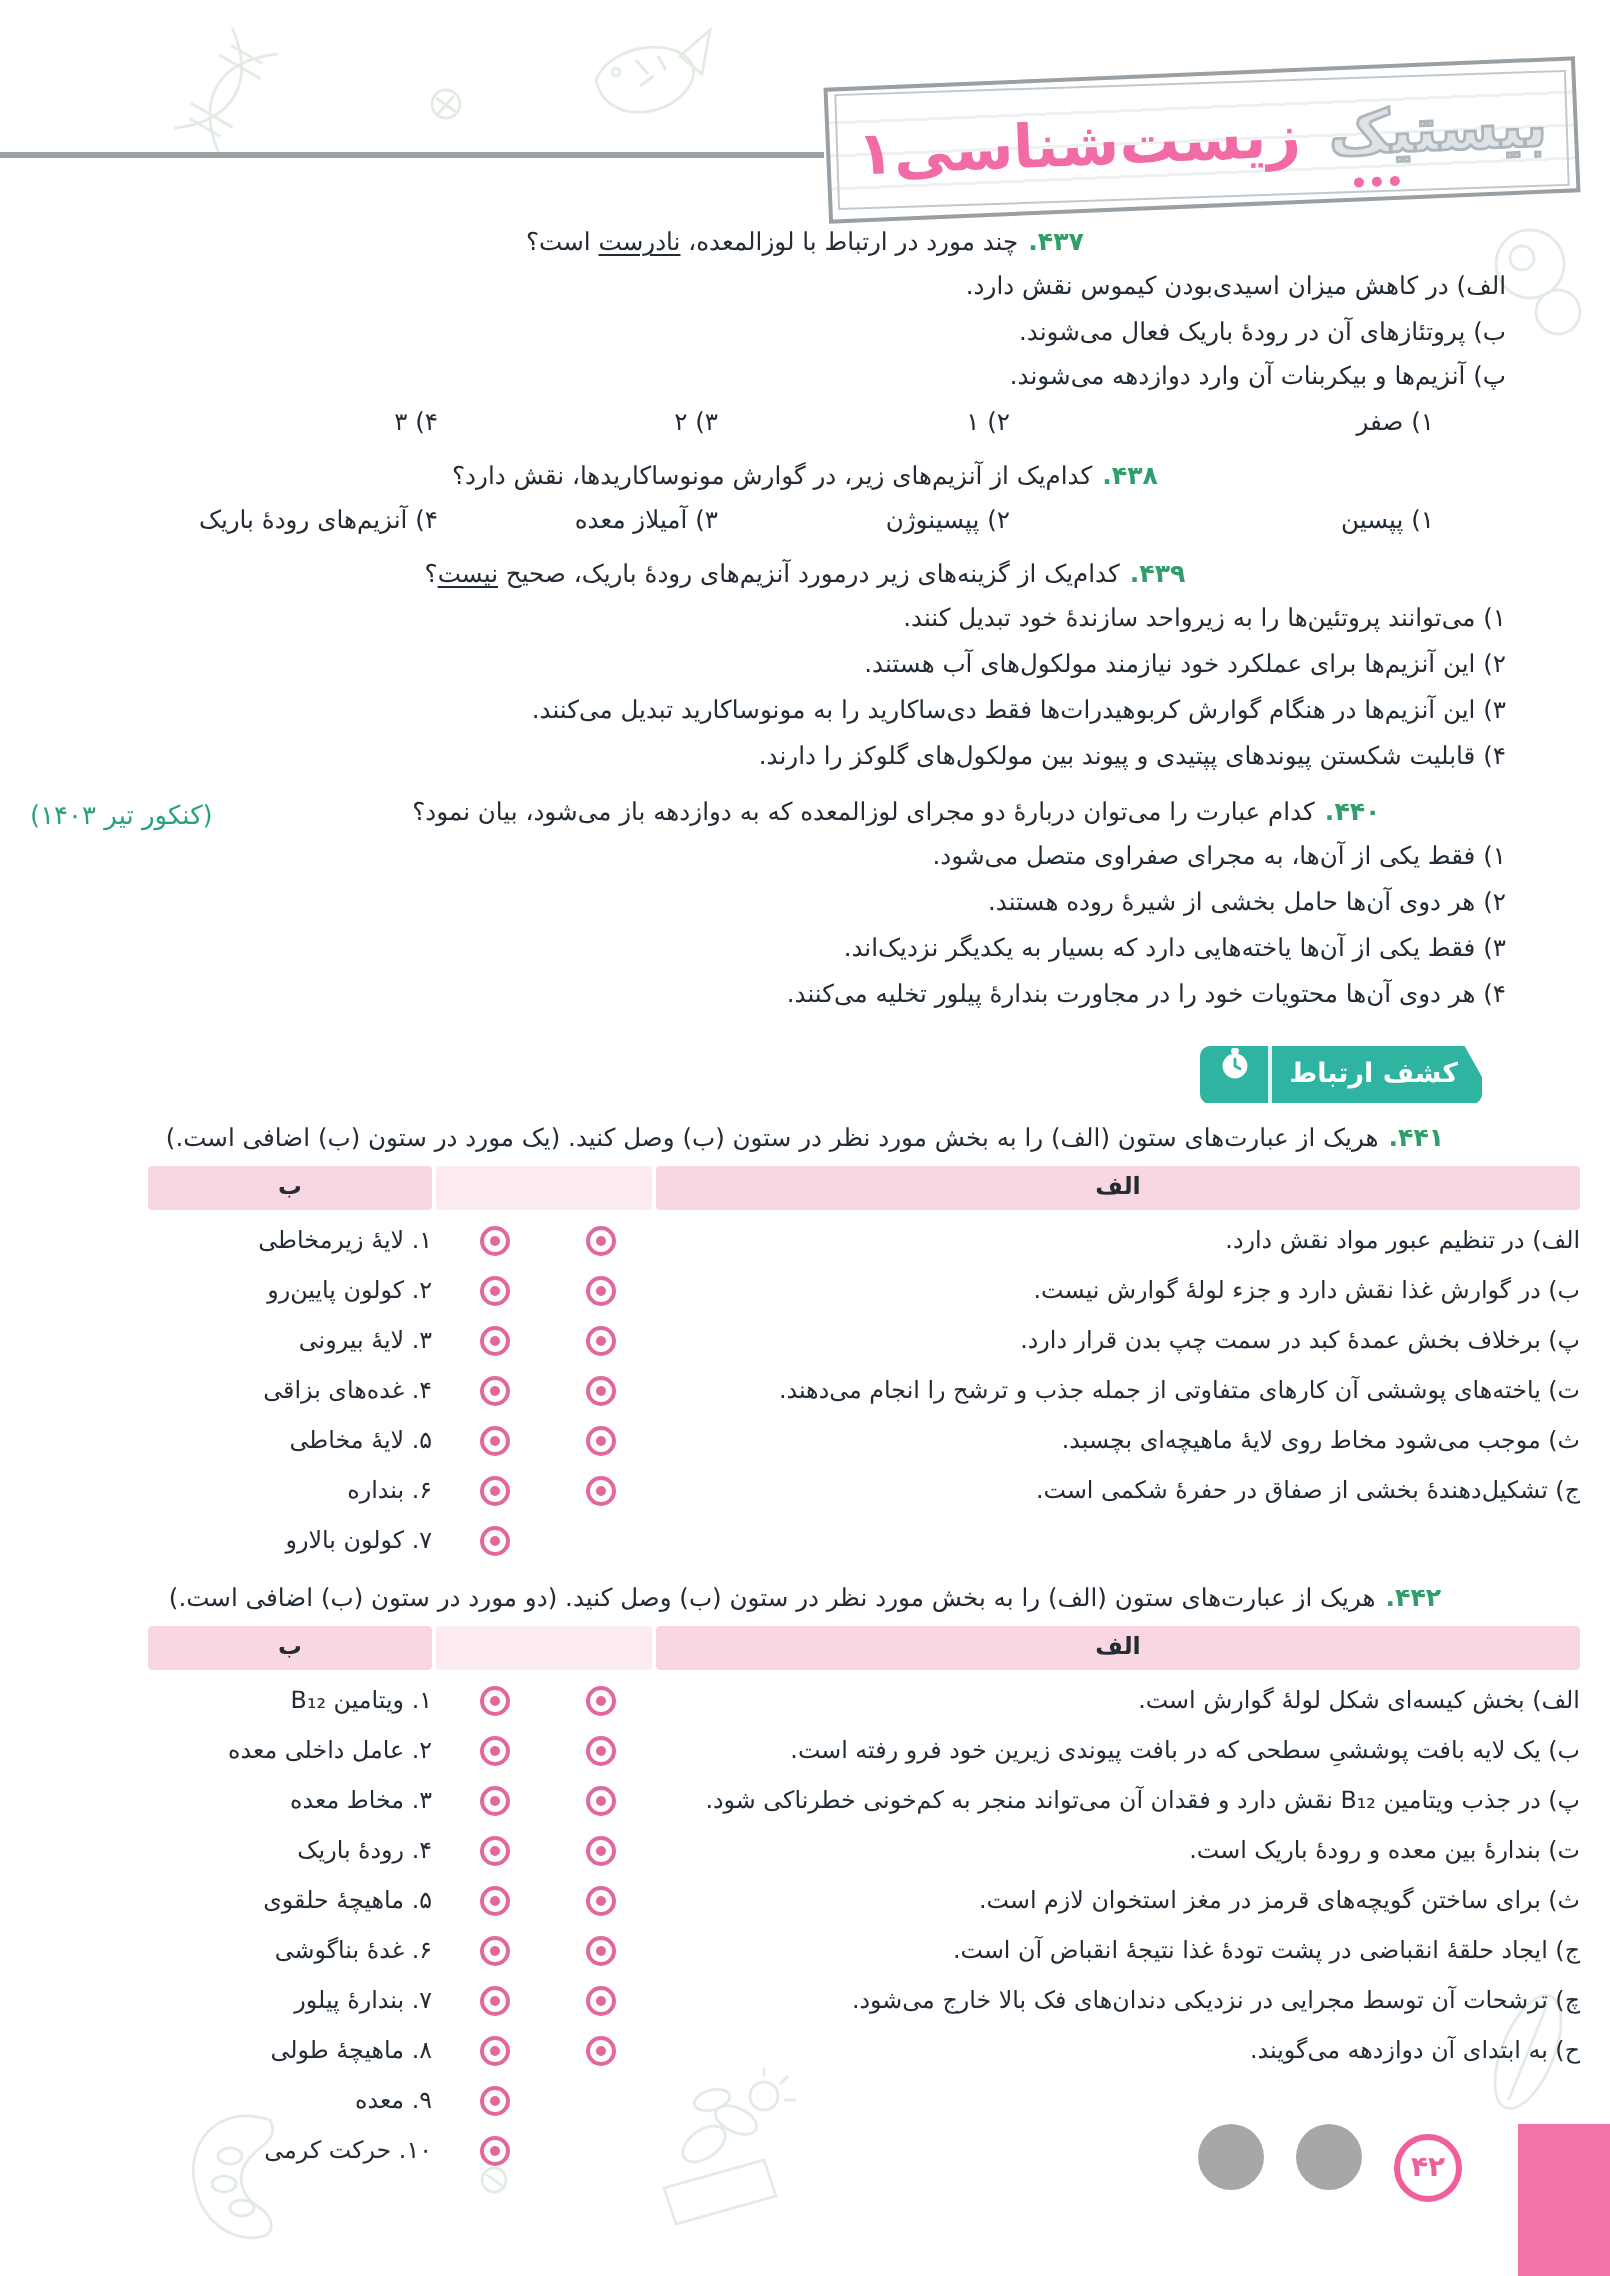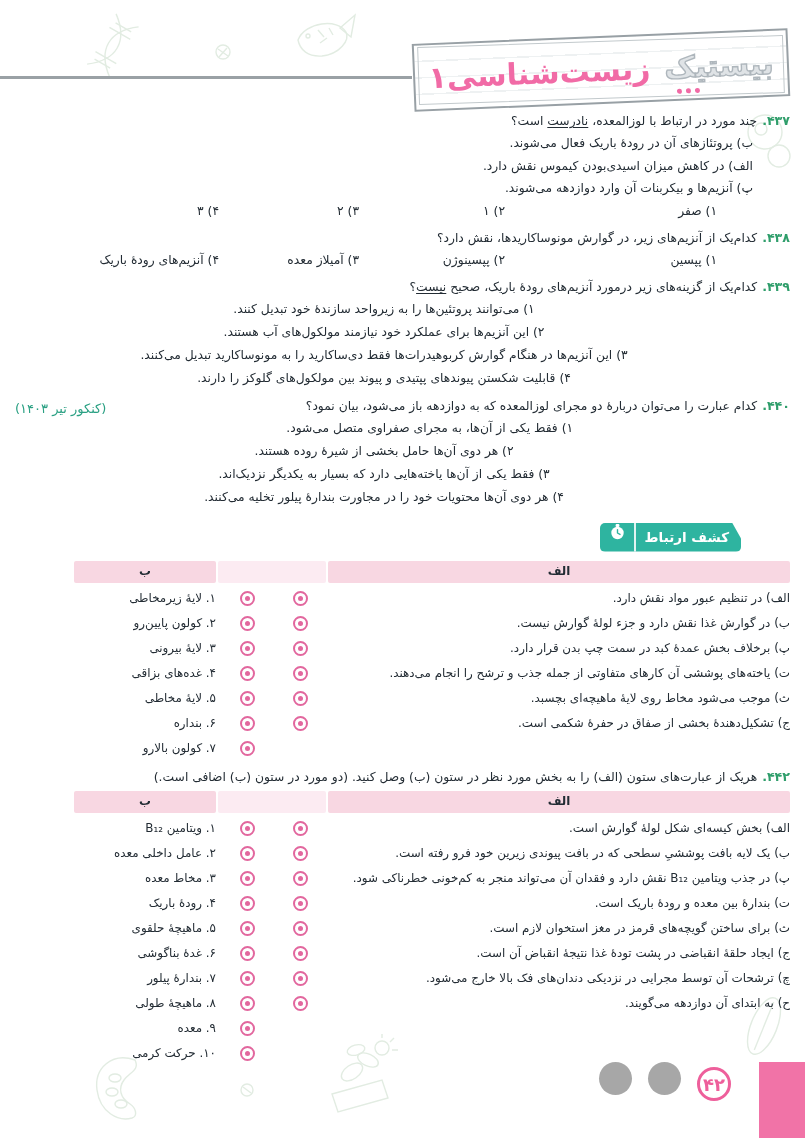--- a/index.html
+++ b/index.html
@@ -14,26 +14,26 @@
         background:repeating-linear-gradient(to bottom,#fff 0 15px,#eef1f2 15px 16.5px);}
   .logo::before{content:"";position:absolute;inset:3px;border:1px solid #c2c9cc;transform:rotate(.5deg);}
   .logo .brand{font-size:30px;font-weight:bold;color:#dfe3e6;-webkit-text-stroke:1.4px #aeb6bc;letter-spacing:1px;}
   .logo .title{font-size:30px;font-weight:bold;color:#f16ba6;}
   .logo .pins{position:absolute;bottom:5px;right:88px;display:flex;gap:4px;}
   .logo .pins i{width:5px;height:5px;border-radius:50%;background:#f16ba6;}
 
   
   .content{position:absolute;top:110px;right:15px;left:15px;font-size:12.3px;line-height:1.7;}
   .q{margin-bottom:5px;}
-  .q-head{line-height:21px;}
+  .q-head{line-height:21px;text-align:center;}
   .qnum{color:#2f9e6b;font-weight:bold;margin-left:5px;font-size:12.6px;}
   .u{text-decoration:underline;text-underline-offset:2px;}
   .items > div{padding-right:37px;line-height:22.5px;}
   .opt4{display:grid;grid-template-columns:212px 146px 140px auto;padding-right:73px;line-height:22px;}
-  .optlist > div{padding-right:37px;line-height:23px;text-align:center;}
+  .optlist > div{padding-right:37px;line-height:23px;}
   .tag{float:left;color:#2aa083;font-size:13px;margin-top:3px;}
 
   
   .badge{position:relative;display:inline-flex;align-items:flex-start;margin:9px 49px 6px 0;
          background:#2eb4a0;color:#fff;height:29px;border-radius:5px;padding:0 12px 0 9px;
          font-size:13.5px;font-weight:bold;
          clip-path:polygon(0 0,calc(100% - 9px) 0,100% 55%,100% 100%,0 100%);}
   .badge .label{border-left:2px solid rgba(255,255,255,.85);padding-left:9px;margin-left:8px;line-height:29px;}
 
   
@@ -49,21 +49,21 @@
   .dcell{display:flex;justify-content:center;align-items:center;}
   .dot{width:11px;height:11px;border:2.5px solid #e2679e;border-radius:50%;background:#fff;
        display:inline-flex;align-items:center;justify-content:center;}
   .dot i{width:5px;height:5px;border-radius:50%;background:#e2679e;}
 
   
   .gray-dot{position:absolute;width:33px;height:33px;border-radius:50%;background:#a7a7a7;top:1062px;}
   .gd1{left:599px;} .gd2{left:648px;}
   .page-badge{position:absolute;left:697px;top:1067px;width:28px;height:28px;border:3px solid #ee5f9b;
               border-radius:50%;background:#fff;display:flex;align-items:center;justify-content:center;
-              color:#ee5f9b;font-weight:bold;font-size:18px;}
+              color:#ee5f9b;font-weight:bold;font-size:14px;}
   .corner-tab{position:absolute;right:0;bottom:0;width:46px;height:76px;background:#f173a7;}
 </style>
 </head>
 <body>
 
 <div class="page">
 
   <svg class="deco" viewBox="0 0 805 1138">
     <g stroke="#e2ece2" fill="none" stroke-width="1.4">
       <g transform="rotate(30 112 45)">
@@ -123,22 +123,22 @@
   </div>
 
   <div class="content">
 
     
     <div class="q">
       <div class="q-head">
         <span class="qnum">۴۳۷.</span><span>چند مورد در ارتباط با لوزالمعده، </span><span class="u">نادرست</span><span> است؟</span>
       </div>
       <div class="items">
+        <div>الف) در کاهش میزان اسیدی‌بودن کیموس نقش دارد.</div>
         <div>ب) پروتئازهای آن در رودهٔ باریک فعال می‌شوند.</div>
-        <div>الف) در کاهش میزان اسیدی‌بودن کیموس نقش دارد.</div>
         <div>پ) آنزیم‌ها و بیکربنات آن وارد دوازدهه می‌شوند.</div>
       </div>
       <div class="opt4">
         <span>۱) صفر</span>
         <span>۲) ۱</span>
         <span>۳) ۲</span>
         <span>۴) ۳</span>
       </div>
     </div>
 
@@ -187,20 +187,23 @@
       <span class="label">کشف ارتباط</span>
       <svg width="17" height="17" viewBox="0 0 17 17">
         <rect x="6.6" y="1" width="3.8" height="3" rx="1" fill="#fff"></rect>
         <circle cx="8.5" cy="10" r="6.2" fill="#fff"></circle>
         <path d="M8.5 10 L8.5 6.6 M8.5 10 L11 11.4" stroke="#2eb4a0" stroke-width="1.4" stroke-linecap="round"></path>
       </svg>
     </div>
 
     
     <div class="q">
+      <div class="q-head">
+        <span class="qnum">۴۴۱.</span><span>هریک از عبارت‌های ستون (الف) را به بخش مورد نظر در ستون (ب) وصل کنید. (یک مورد در ستون (ب) اضافی است.)</span>
+      </div>
       <div class="mtable">
         <div class="mhead">
           <div class="h-a">الف</div>
           <div class="h-mid"></div>
           <div class="h-b">ب</div>
         </div>
         <div class="m-row">
           <div class="a-text">الف) در تنظیم عبور مواد نقش دارد.</div>
           <div class="dcell">
               <span class="dot">

